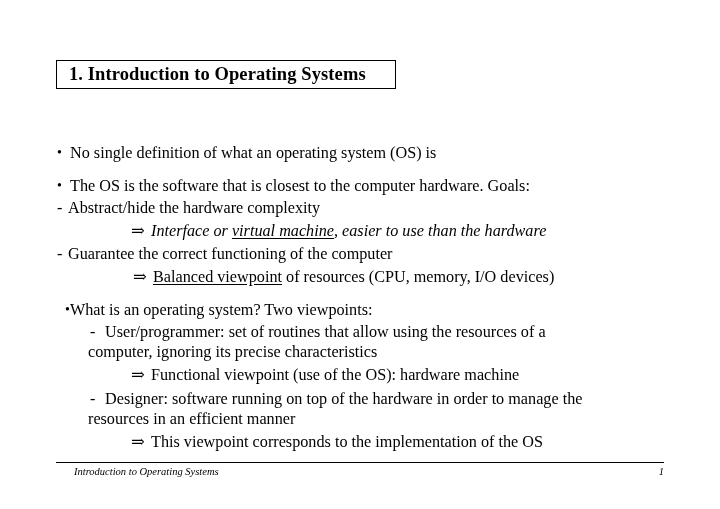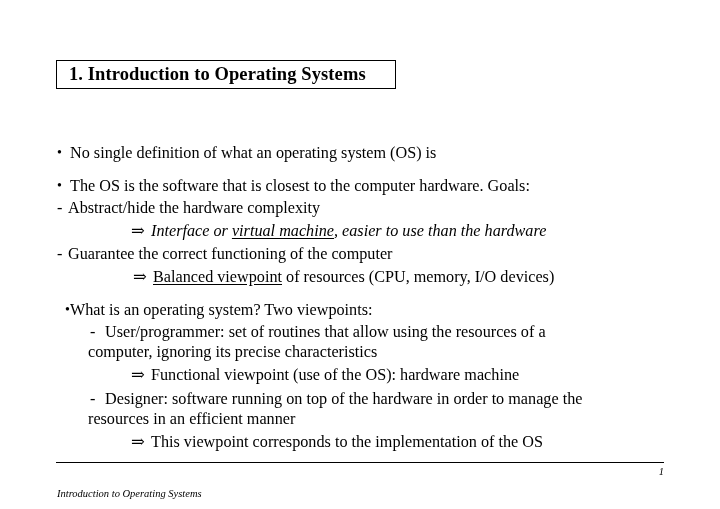--- a/index.html
+++ b/index.html
@@ -92,26 +92,25 @@
   .footer-rule {
     position: absolute;
     left: 56px;
     top: 462px;
     width: 608px;
     height: 1px;
     background: #000000;
   }
   .footer-left {
     position: absolute;
-    left: 57px;
+    left: 74px;
     top: 466px;
     font-size: 10.5px;
     font-style: italic;
     white-space: nowrap;
-    margin-top: 22px;
   }
   .footer-right {
     position: absolute;
     left: 650px;
     top: 466px;
     width: 14px;
     text-align: right;
     font-size: 10.5px;
     font-style: italic;
     white-space: nowrap;

